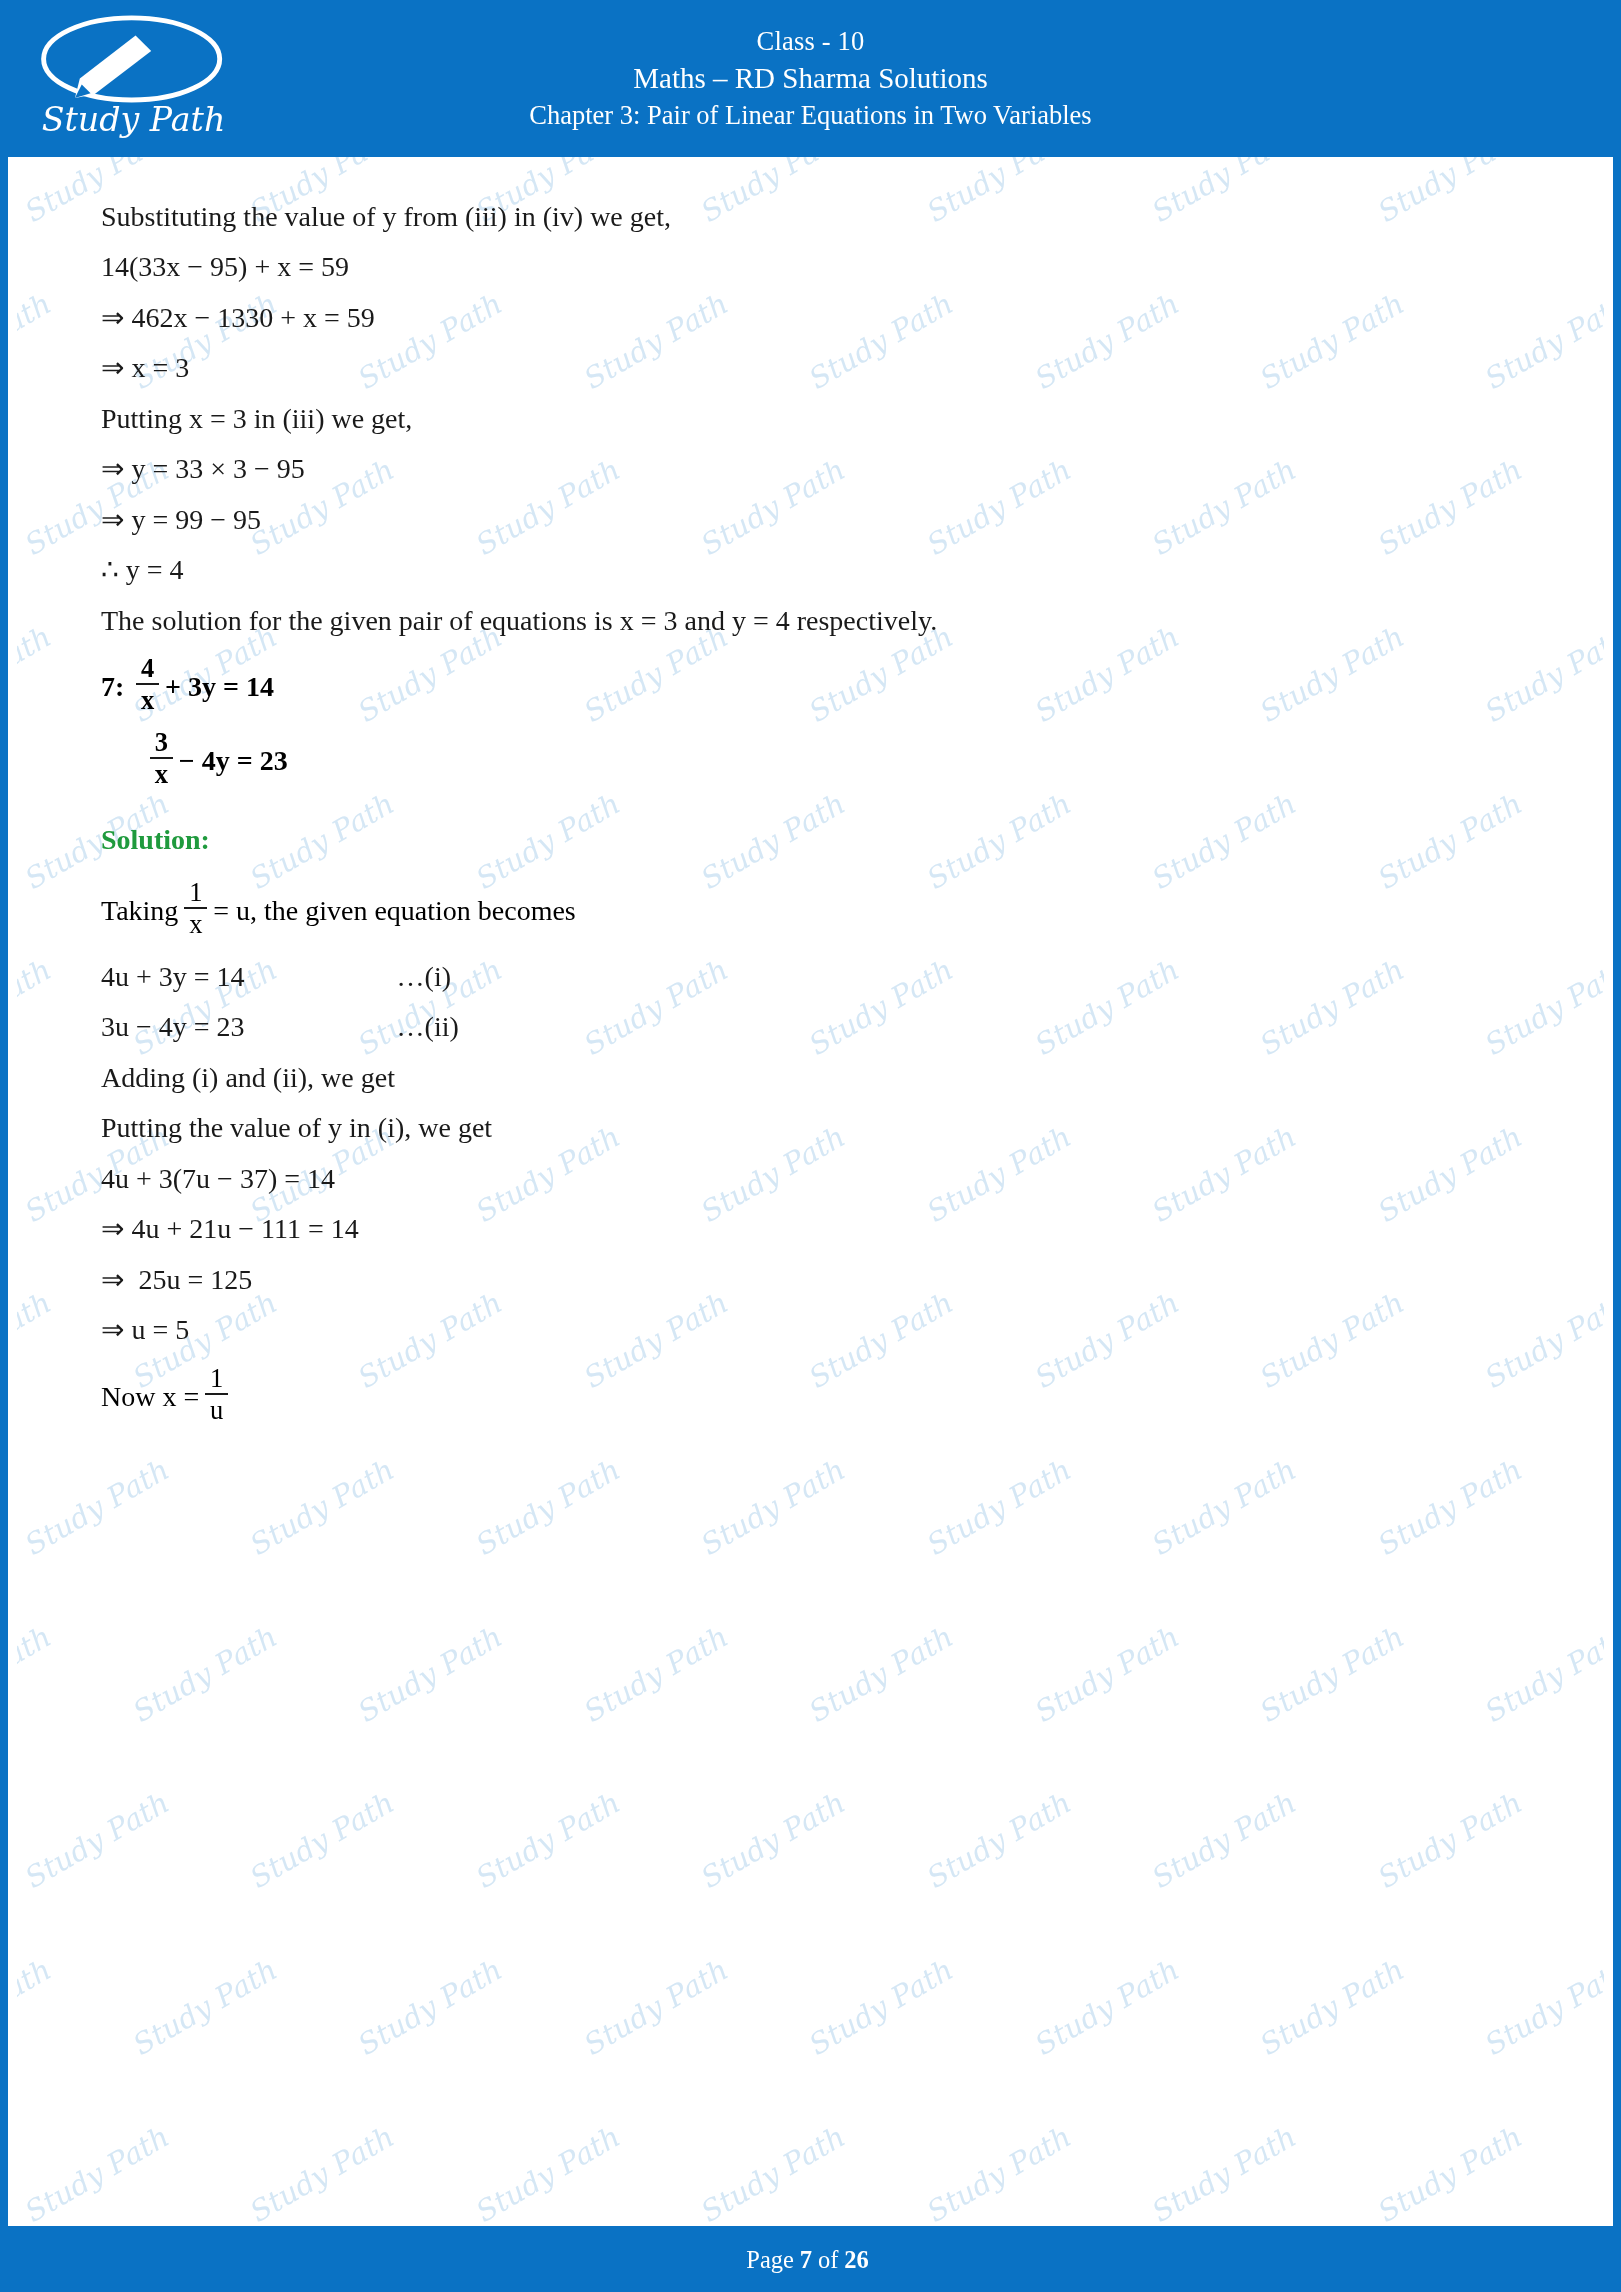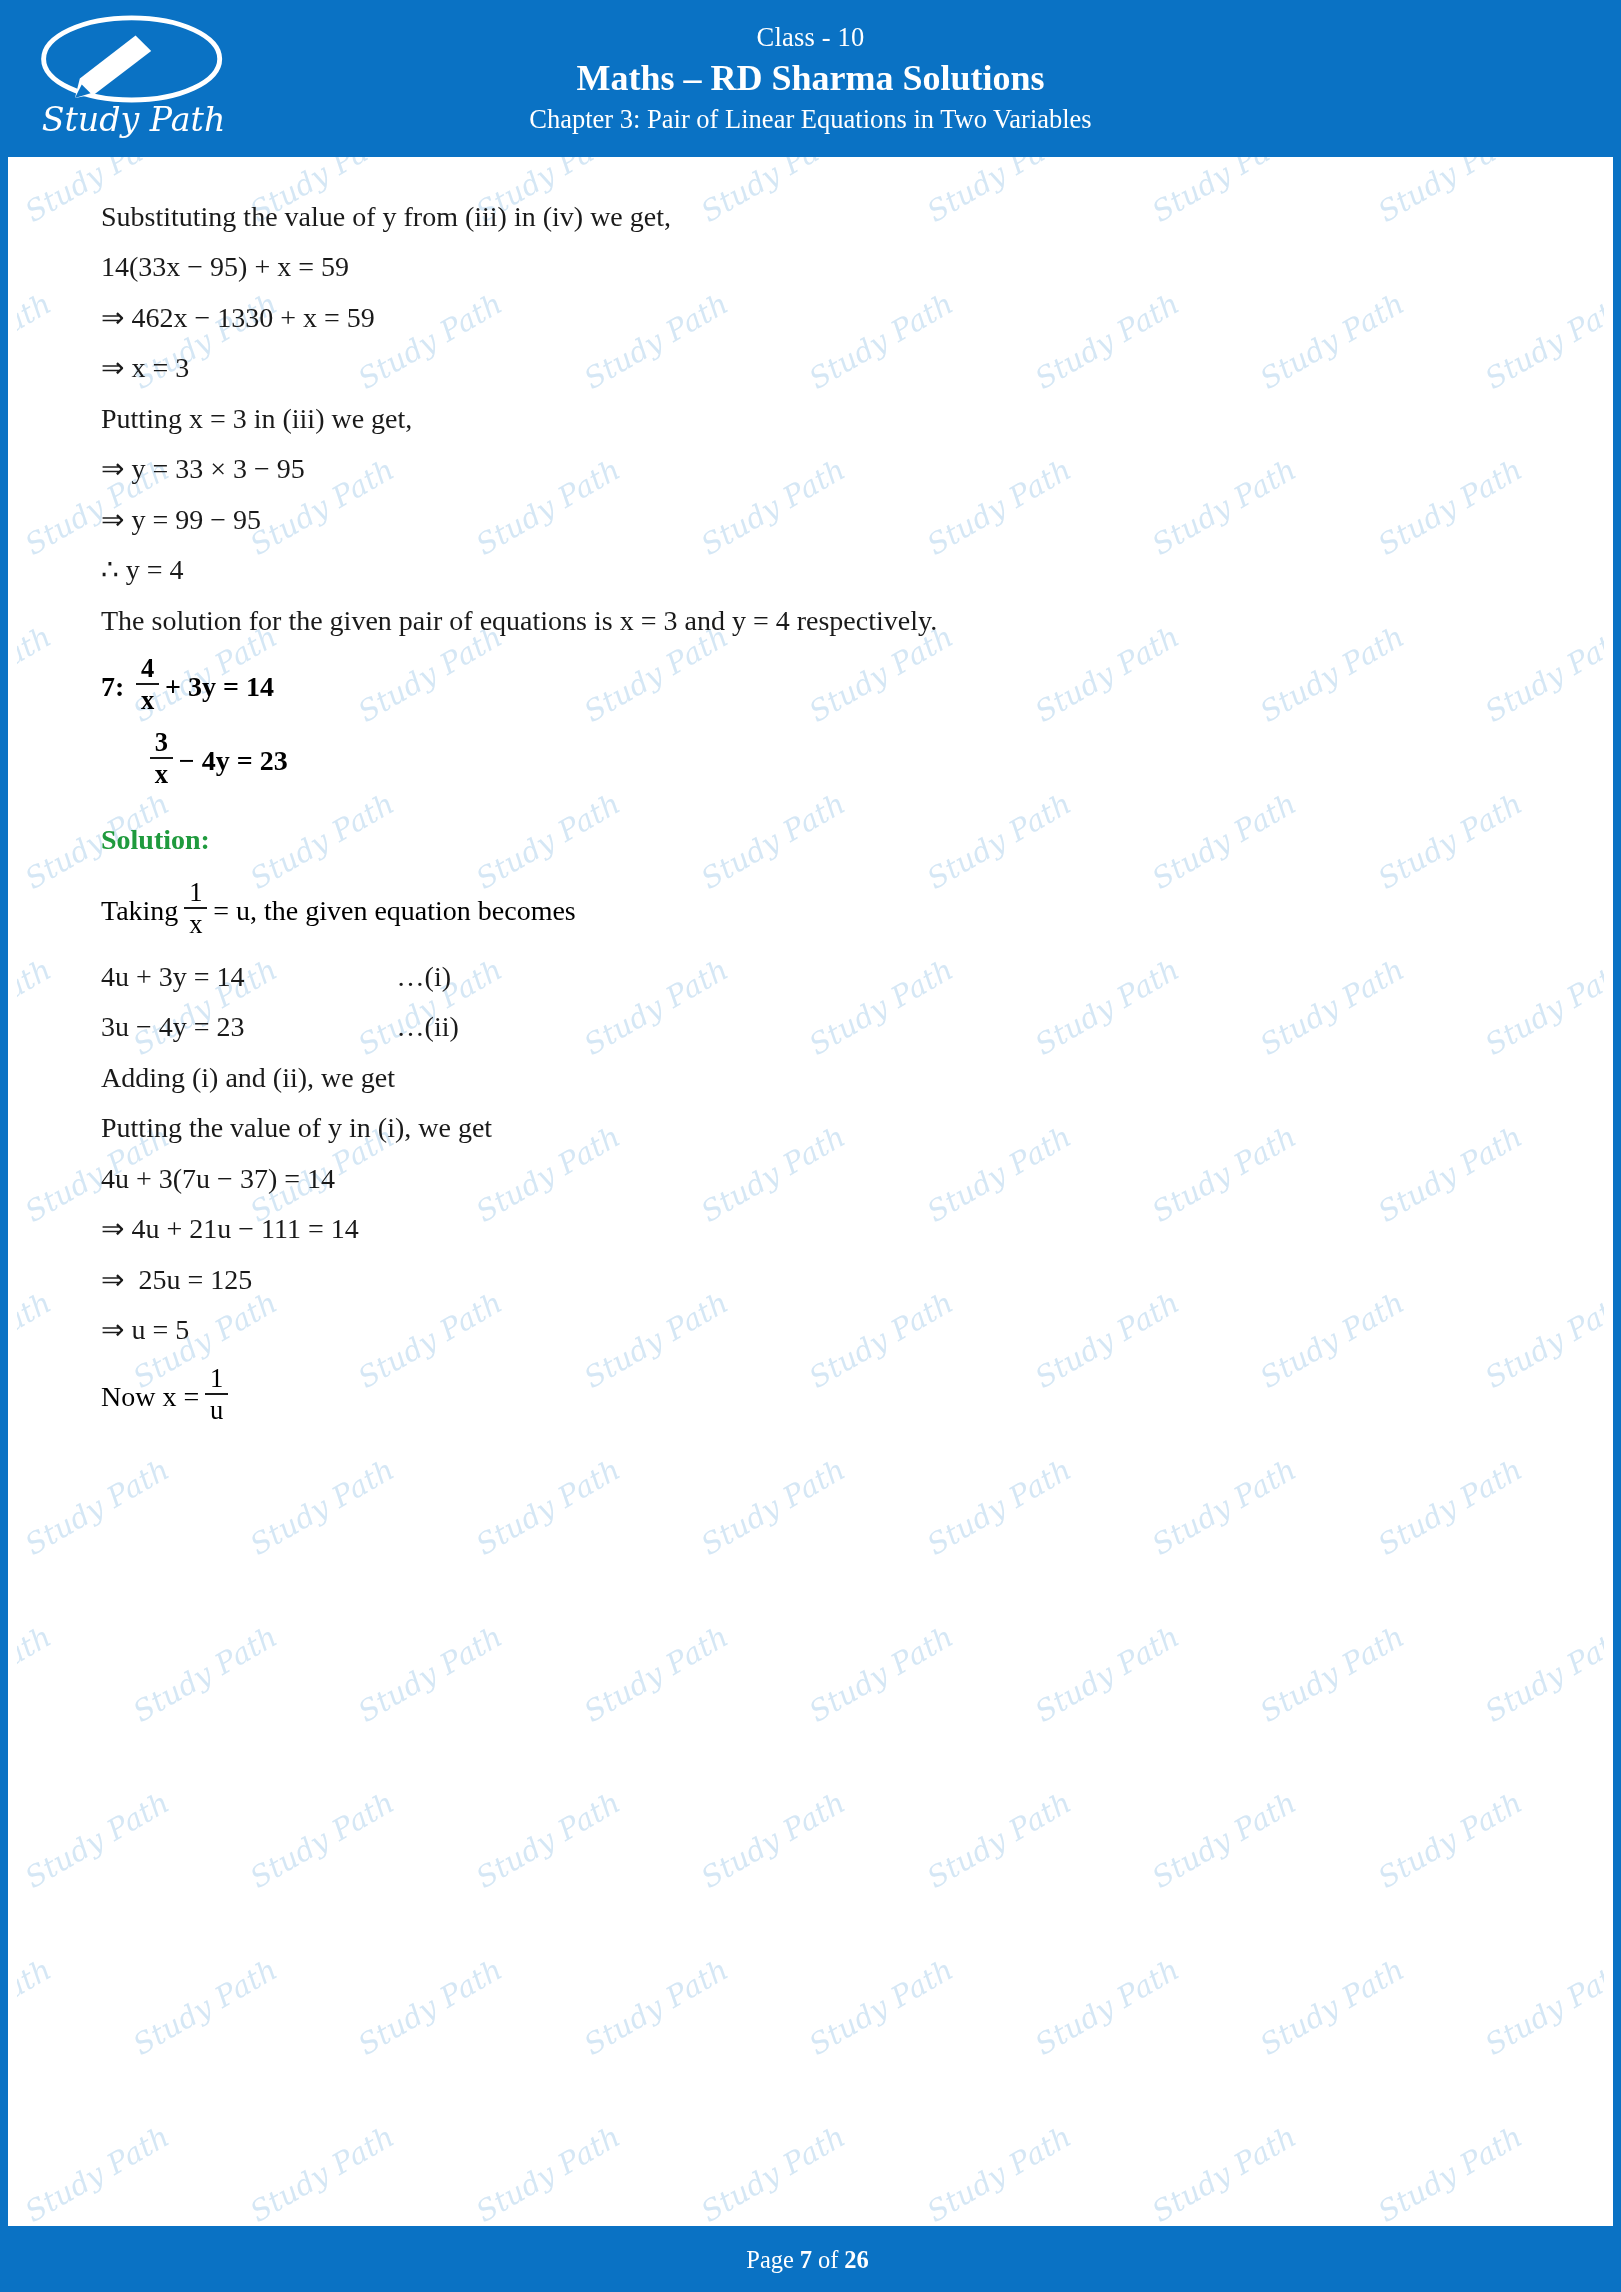--- a/index.html
+++ b/index.html
@@ -43,22 +43,21 @@
   .logo svg { display: block; }
   .header-lines {
     text-align: center;
     line-height: 1.32;
   }
   .header-lines .l1 {
     font-size: 26.5px;
     letter-spacing: 0.2px;
   }
   .header-lines .l2 {
-    font-size: 36px;
-    font-weight: bold;
+    font-size: 29px;
   }
   .header-lines .l3 {
     font-size: 26.5px;
     text-align: center;
   }
   
   .content {
     position: relative;
     padding: 17.6px 59px 0 93px;
     z-index: 3;

